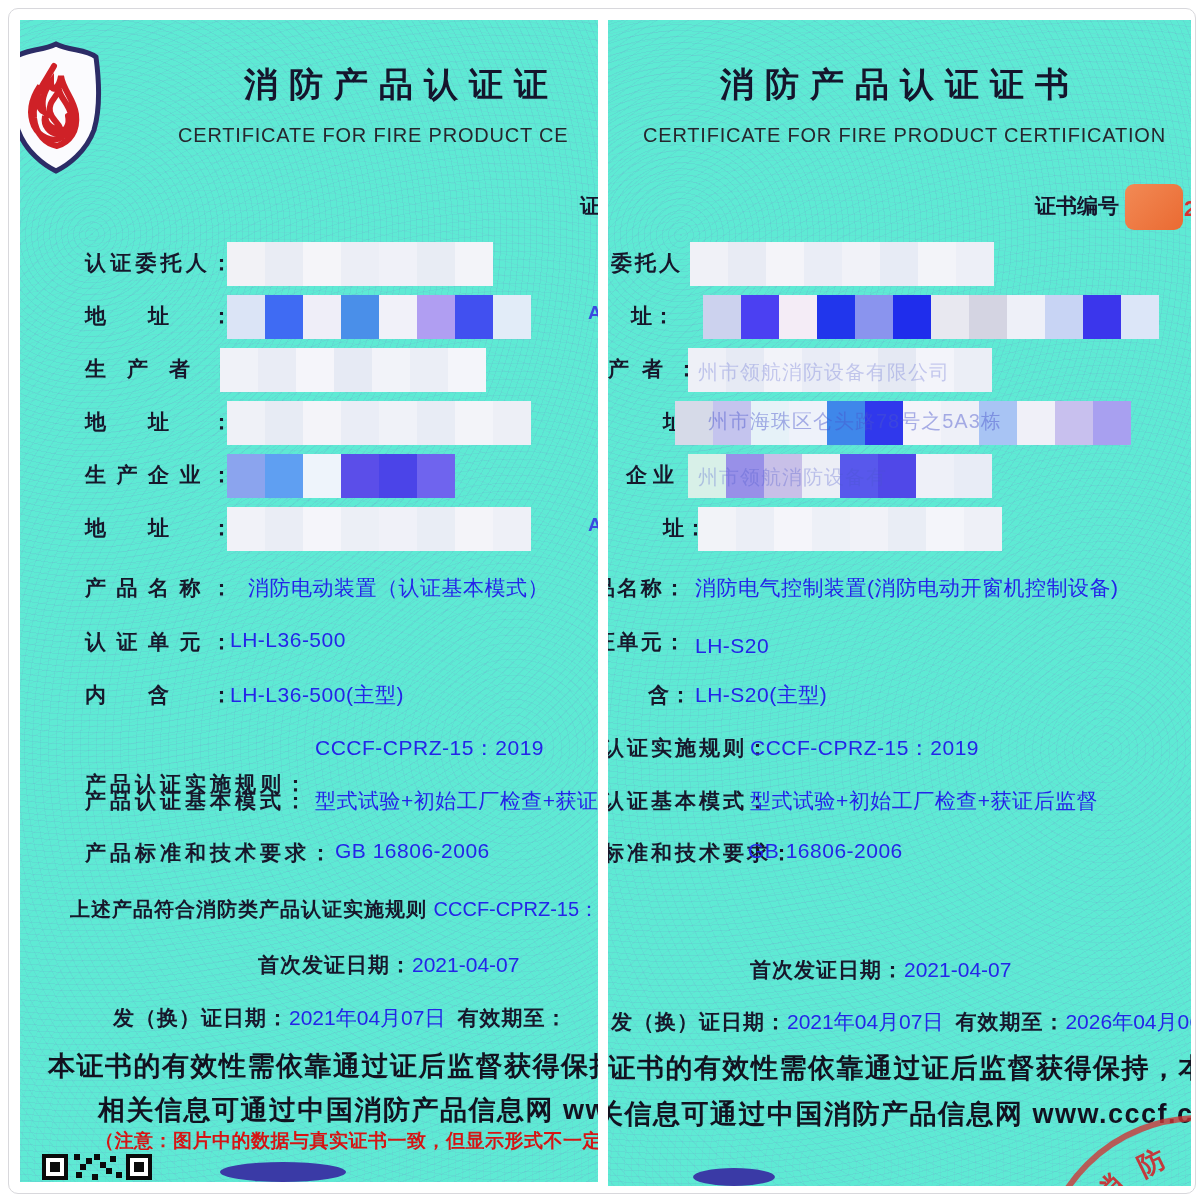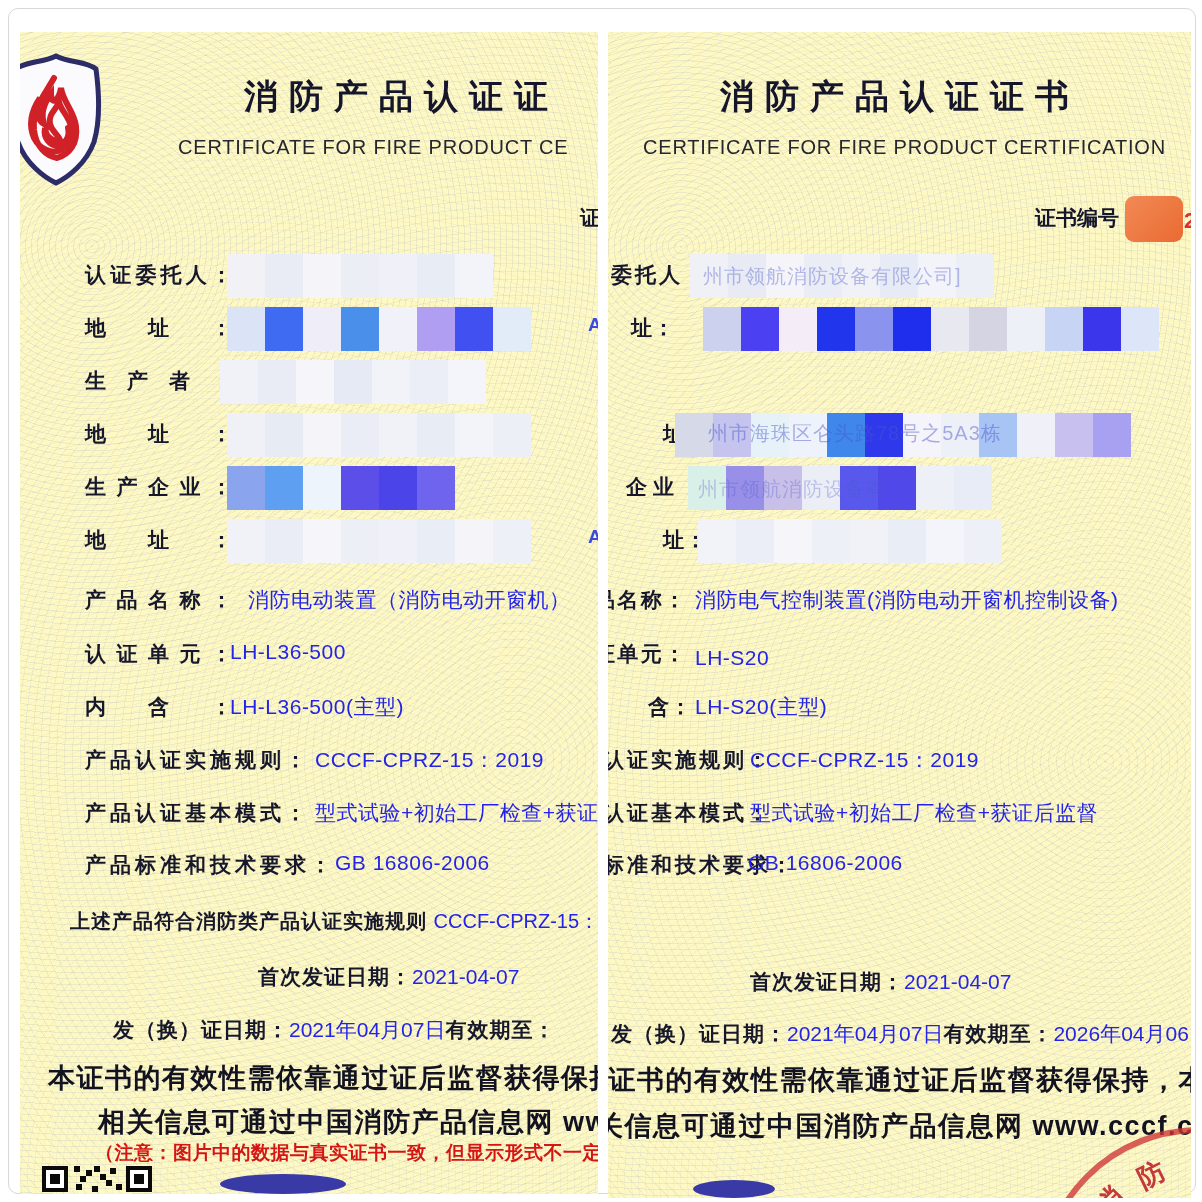--- a/index.html
+++ b/index.html
@@ -1,21 +1,21 @@
 <!DOCTYPE html>
 <html><head>
 <meta charset="utf-8">
 <style>
   html,body{margin:0;padding:0;}
   body{
     width:1202px;height:1202px;position:relative;background:#ffffff;overflow:hidden;
     font-family:"Liberation Sans","DejaVu Sans",sans-serif;
   }
   .frame{position:absolute;left:8px;top:8px;right:6px;bottom:8px;border:1px solid #d8d8dc;border-radius:10px;z-index:0;}
-  .cert{position:absolute;top:32px;background:#fef9c3;overflow:hidden;z-index:1;}
+  .cert{position:absolute;top:20px;background:#5eead4;overflow:hidden;z-index:1;}
   .cert::before{
     content:"";position:absolute;inset:-30px;z-index:0;pointer-events:none;
     background-image:
       repeating-radial-gradient(circle at 16% 20%, rgba(110,130,195,.13) 0 1px, transparent 1px 6px),
       repeating-radial-gradient(circle at 82% 62%, rgba(110,130,195,.10) 0 1px, transparent 1px 8px),
       repeating-radial-gradient(circle at 40% 96%, rgba(150,130,200,.08) 0 1px, transparent 1px 7px);
   }
   .cert-left{left:20px;width:578px;height:1162px;}
   .cert-right{left:608px;width:583px;height:1166px;}
   .title{position:absolute;font-size:34px;font-weight:600;color:#15152c;letter-spacing:11px;white-space:nowrap;z-index:2;}
@@ -25,21 +25,21 @@
   .lbl{color:#17172b;font-weight:600;letter-spacing:1px;}
   .jl{display:inline-block;text-align:justify;text-align-last:justify;}
   .val{color:#2424e8;font-weight:500;letter-spacing:.5px;}
   .mosaic{position:absolute;top:-7px;display:flex;z-index:1;}
   .cell{width:38px;height:44px;flex:none;}
   .faint{color:#4a55cc;opacity:.38;font-size:20px;z-index:3;letter-spacing:1px;}
   .tail{color:#3a4ae0;font-size:19px;top:3px;font-weight:600;}
   .line{position:absolute;font-size:20px;white-space:nowrap;z-index:2;}
   .line .blk{color:#17172b;font-weight:600;letter-spacing:1px;position:static;}
   .line .blu{color:#2424e8;font-weight:500;position:static;}
-  .gap-l{}
+  .gap-l{margin-left:12px;}
   .bigline{position:absolute;font-size:27px;font-weight:700;color:#121220;white-space:nowrap;z-index:2;letter-spacing:1.5px;}
   .redline{position:absolute;font-size:19px;font-weight:700;color:#d51414;white-space:nowrap;z-index:2;letter-spacing:.5px;}
   .certno{position:absolute;font-size:21px;font-weight:600;color:#15152c;z-index:2;white-space:nowrap;}
   .blob{position:absolute;width:58px;height:46px;background:linear-gradient(135deg,#f28a55,#ea6a32);border-radius:9px;filter:blur(.6px);z-index:3;}
   .c2{position:absolute;color:#d83030;font-size:22px;font-weight:600;z-index:2;}
   .lens{position:absolute;background:#3a3aa6;border-radius:50%;z-index:2;}
   .qr{position:absolute;z-index:2;}
   .logo{position:absolute;z-index:2;}
   .seal{position:absolute;width:310px;height:310px;border:6px solid rgba(206,52,52,.78);border-radius:50%;z-index:4;}
   .seal span{position:absolute;color:#c4393c;font-weight:700;font-size:27px;}
@@ -134,32 +134,32 @@
         <span class="cell" style="background: rgb(240, 241, 248);"></span>
         <span class="cell" style="background: rgb(233, 237, 245);"></span>
         <span class="cell" style="background: rgb(244, 244, 249);"></span>
         <span class="cell" style="background: rgb(238, 240, 247);"></span>
       </div>
     <span class="tail" style="left:568px;">A</span>
   </div>
 
   <div class="row" style="top:554px;">
     <span class="lbl jl" style="left:65px;width:148px;">产品名称：</span>
-    <span class="val" style="left:228px;">消防电动装置（消防电动开窗机）</span>
+    <span class="val" style="left:228px;">消防电动装置（认证基本模式）</span>
   </div>
   <div class="row" style="top:608px;">
     <span class="lbl jl" style="left:65px;width:148px;">认证单元：</span>
     <span class="val" style="left:210px;">LH-L36-500</span>
   </div>
   <div class="row" style="top:661px;">
     <span class="lbl jl" style="left:65px;width:148px;">内含：</span>
     <span class="val" style="left:210px;">LH-L36-500(主型)</span>
   </div>
   <div class="row" style="top:714px;">
-    <span class="lbl" style="left:65px;letter-spacing:4px;">产品认证实施规则：</span>
+    <span class="lbl" style="left:65px;letter-spacing:4px;margin-top:36px;">产品认证实施规则：</span>
     <span class="val" style="left:295px;">CCCF-CPRZ-15：2019</span>
   </div>
   <div class="row" style="top:767px;">
     <span class="lbl" style="left:65px;letter-spacing:4px;">产品认证基本模式：</span>
     <span class="val" style="left:295px;">型式试验+初始工厂检查+获证后监督</span>
   </div>
   <div class="row" style="top:819px;">
     <span class="lbl" style="left:65px;letter-spacing:4px;">产品标准和技术要求：</span>
     <span class="val" style="left:315px;">GB 16806-2006</span>
   </div>
@@ -219,39 +219,52 @@
     <div class="mosaic" style="left:82px;">
         <span class="cell" style="background: rgb(240, 241, 247);"></span>
         <span class="cell" style="background: rgb(232, 235, 244);"></span>
         <span class="cell" style="background: rgb(244, 244, 249);"></span>
         <span class="cell" style="background: rgb(234, 237, 246);"></span>
         <span class="cell" style="background: rgb(241, 242, 248);"></span>
         <span class="cell" style="background: rgb(231, 235, 245);"></span>
         <span class="cell" style="background: rgb(243, 244, 249);"></span>
         <span class="cell" style="background: rgb(237, 239, 247);"></span>
       </div>
-    <span class="faint" style="left:95px;top:2px;">州市领航消防设备有限公司]</span>
   </div>
   <div class="row" style="top:282px;">
     <span class="lbl" style="left:23px;">址：</span>
     <div class="mosaic" style="left:95px;">
         <span class="cell" style="background: rgb(204, 210, 238);"></span>
         <span class="cell" style="background: rgb(75, 64, 242);"></span>
         <span class="cell" style="background: rgb(244, 236, 246);"></span>
         <span class="cell" style="background: rgb(33, 54, 236);"></span>
         <span class="cell" style="background: rgb(138, 148, 238);"></span>
         <span class="cell" style="background: rgb(31, 45, 236);"></span>
         <span class="cell" style="background: rgb(232, 232, 240);"></span>
         <span class="cell" style="background: rgb(212, 212, 226);"></span>
         <span class="cell" style="background: rgb(238, 240, 248);"></span>
         <span class="cell" style="background: rgb(200, 212, 244);"></span>
         <span class="cell" style="background: rgb(59, 54, 236);"></span>
         <span class="cell" style="background: rgb(220, 230, 248);"></span>
       </div>
   </div>
+  <div class="row" style="top:335px;">
+    <span class="lbl jl" style="left:0px;width:90px;">产者：</span>
+    <div class="mosaic" style="left:80px;">
+        <span class="cell" style="background: rgb(238, 240, 247);"></span>
+        <span class="cell" style="background: rgb(230, 234, 244);"></span>
+        <span class="cell" style="background: rgb(242, 243, 249);"></span>
+        <span class="cell" style="background: rgb(233, 236, 246);"></span>
+        <span class="cell" style="background: rgb(240, 242, 248);"></span>
+        <span class="cell" style="background: rgb(229, 233, 243);"></span>
+        <span class="cell" style="background: rgb(243, 244, 250);"></span>
+        <span class="cell" style="background: rgb(235, 238, 246);"></span>
+      </div>
+    <span class="faint" style="left:90px;top:4px;opacity:.28;">州市领航消防设备有限公司</span>
+  </div>
   <div class="row" style="top:388px;">
     <span class="lbl" style="left:55px;">址：</span>
     <div class="mosaic" style="left:67px;top:-7px;">
         <span class="cell" style="background: rgb(214, 218, 232);"></span>
         <span class="cell" style="background: rgb(196, 196, 238);"></span>
         <span class="cell" style="background: rgb(230, 242, 248);"></span>
         <span class="cell" style="background: rgb(238, 242, 250);"></span>
         <span class="cell" style="background: rgb(63, 135, 234);"></span>
         <span class="cell" style="background: rgb(48, 56, 236);"></span>
         <span class="cell" style="background: rgb(244, 244, 250);"></span>

